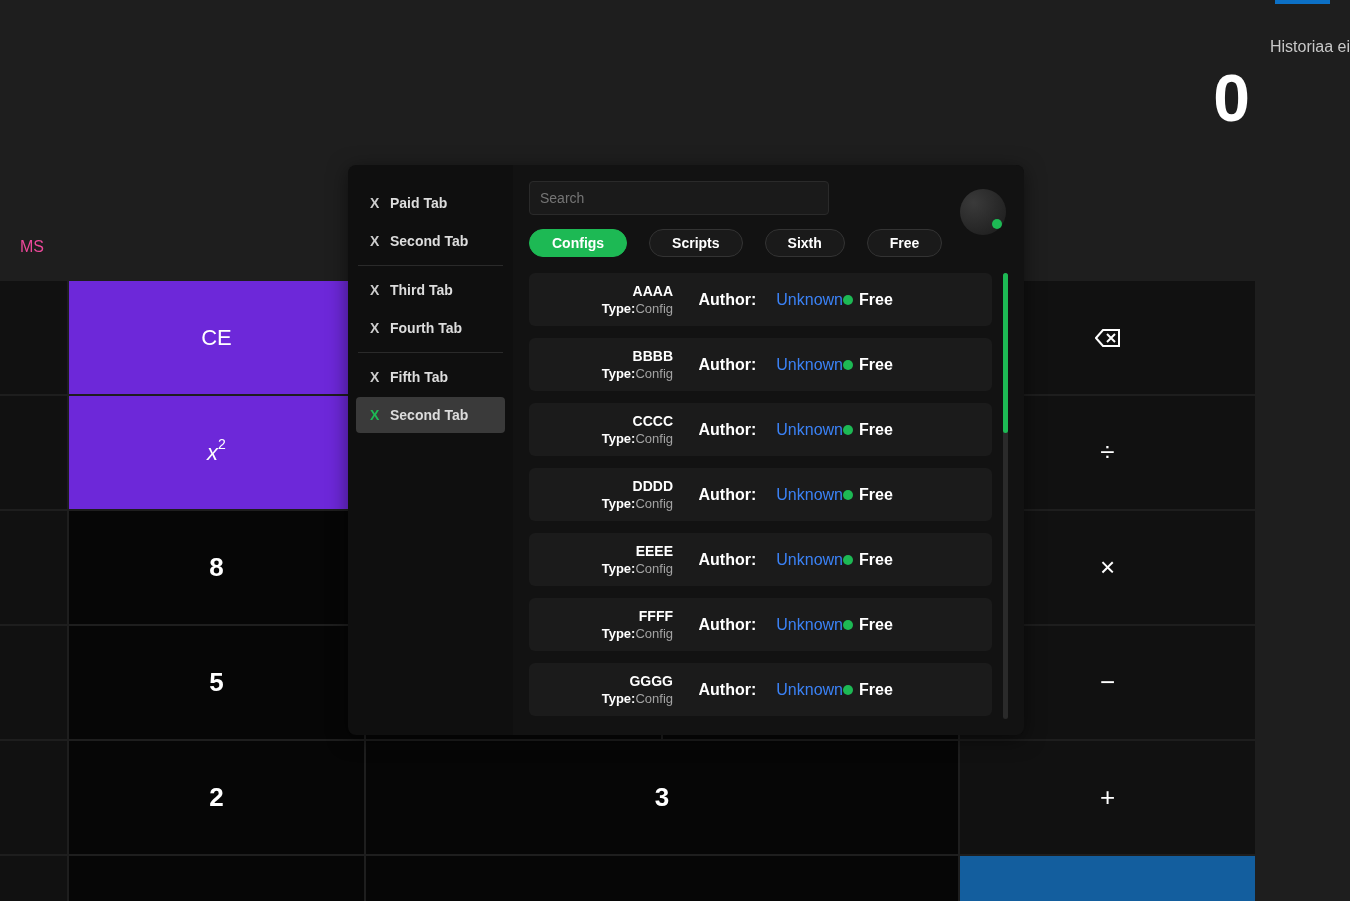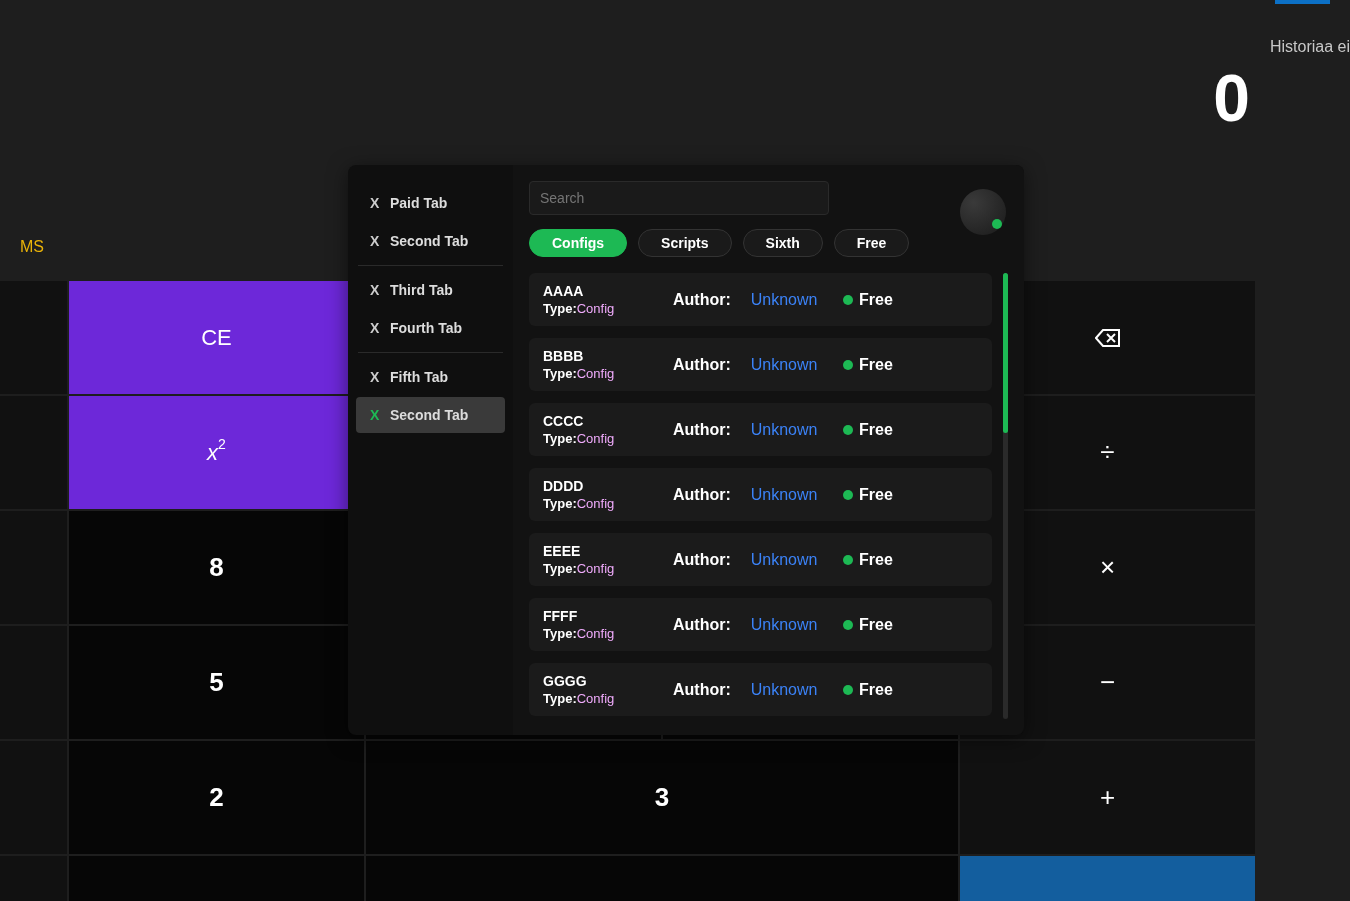--- a/index.html
+++ b/index.html
@@ -24,21 +24,21 @@
       color: #c8c8c8; font-size: 16px;
     }
     .calc-display {
       position: absolute;
       top: 60px; right: 100px;
       font-size: 66px; font-weight: 700; color: #fff;
     }
     .calc-ms {
       position: absolute;
       top: 238px; left: 20px;
-      font-size: 16px; color: #eab308;
+      font-size: 16px; color: #ec4899;
     }
     .calc-grid {
       position: absolute;
       top: 281px; left: 0; right: 95px; bottom: 0;
       display: grid;
       grid-template-columns: 67px repeat(3,1fr) 1fr;
       grid-template-rows: repeat(5,113px) 1fr;
       gap: 2px;
       background: #1e1e1e;
     }
@@ -108,43 +108,44 @@
     .avatar {
       width: 46px; height: 46px; border-radius: 50%;
       background: radial-gradient(circle at 30% 30%, #3a3a3a, #1a1a1a);
       position: absolute; right: 18px; top: 24px;
     }
     .avatar .dot {
       width:10px; height:10px; background:#1db954; border-radius:50%;
       position:absolute; right:4px; bottom:6px;
     }
     .filter-row {
-      display:flex; gap:11px; margin-bottom:16px;
+      display:flex; gap:22px; margin-bottom:16px;
     }
     .pill {
       padding: 5px 22px; border-radius: 14px;
       background:#1a1a1a; border:1px solid #333;
       font-size:14px; font-weight:600;
     }
     .pill.active { background:#1db954; border-color:#1db954; color:#fff;}
 
     .list-wrap {
       flex:1; overflow:hidden; position:relative; padding-right:16px;
     }
     .list-item {
       background:#1b1b1b; border-radius:6px; padding:10px 14px;
       display:grid;
       grid-template-columns: 130px 170px 1fr;
       align-items:center;
       margin-bottom:12px;
+      text-align:right;
     }
     .li-name { font-weight:700; font-size:14px; }
     .li-type { font-size:13px; margin-top:2px;}
     .li-type b { font-weight:700; }
-    .li-type span { color:#f0abfc; }
+    .li-type span { color:#a3a3a3; }
     .li-author b{font-weight:700;}
     .li-author span{ color:#3b82f6; margin-left:20px;}
     .li-badge { display:flex; align-items:center; gap:6px; font-weight:700;}
     .li-badge .dot{ width:10px; height:10px; background:#1db954; border-radius:50%;}
 
     .scroll-track {
       position:absolute; right:0; top:0; bottom:0; width:5px; background:#2a2a2a; border-radius:3px;
     }
     .scroll-thumb {
       position:absolute; right:0; top:0; width:5px; height:160px; background:#1db954; border-radius:3px;

